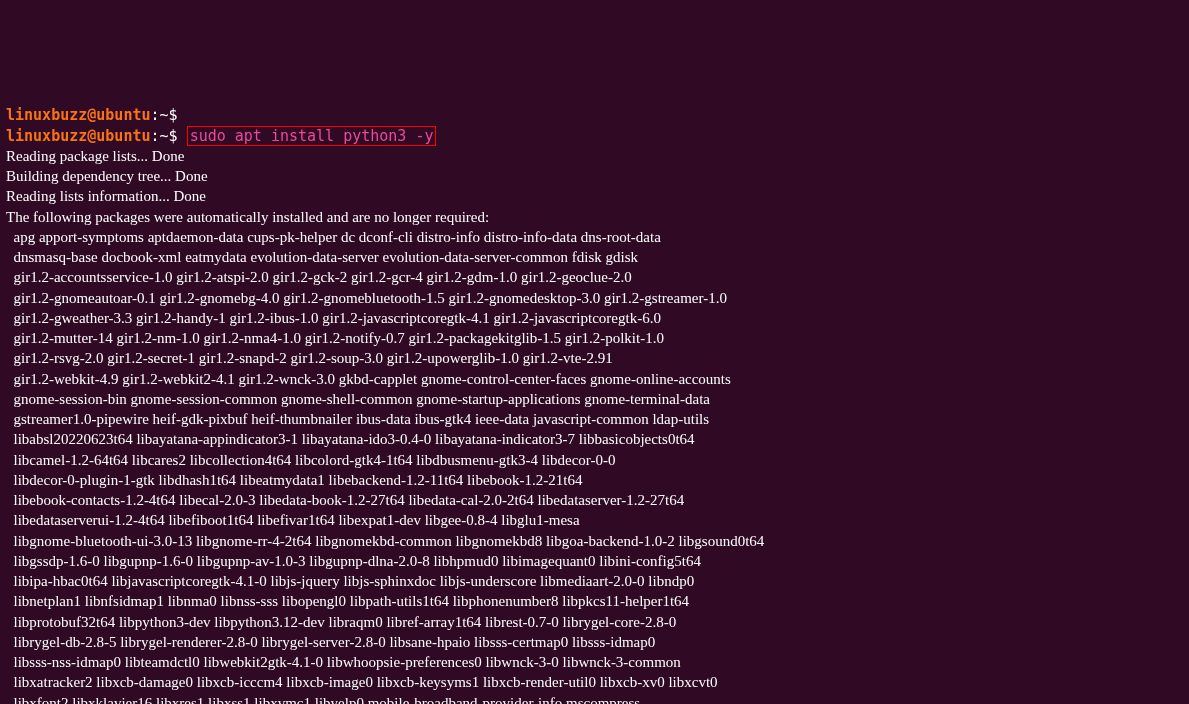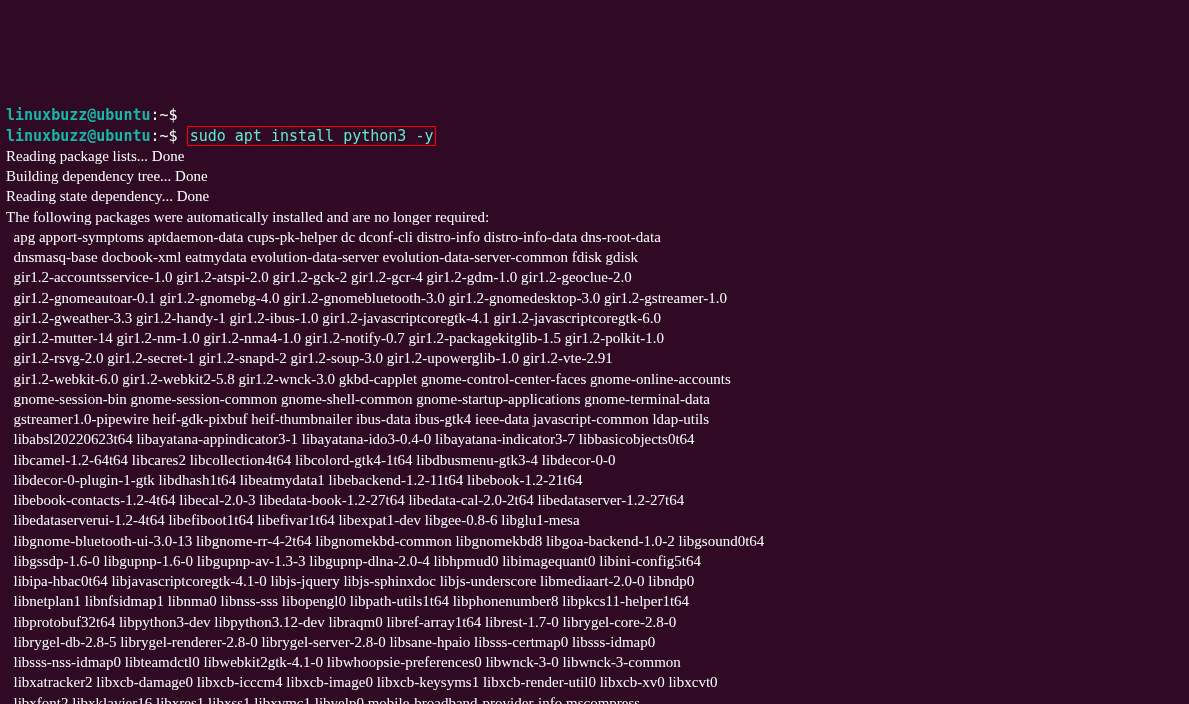--- a/index.html
+++ b/index.html
@@ -13,76 +13,76 @@
       font-size: 15px;
       line-height: 1.35;
       color: #ffffff;
       padding: 4px 6px;
       white-space: pre;
       overflow: hidden;
       width: 1189px;
       height: 704px;
     }
     .prompt-user {
-      color: #14b8a6;
+      color: #f97316;
       font-weight: bold;
     }
     .prompt-sep {
       color: #ffffff;
     }
     .prompt-path {
       color: #ffffff;
     }
     .prompt-dollar {
       color: #ffffff;
     }
     .command {
-      color: #5eead4;
+      color: #ec4899;
     }
     .highlight-box {
       border: 1px solid #ff0000;
       padding: 0 2px;
     }
     .terminal-line {
       white-space: pre;
       font-family: Liberation Serif, serif;
     }
   </style>
 </head>
 <body>
 
 
 
 <div>
 <span><span class="prompt-user">linuxbuzz@ubuntu</span><span class="prompt-sep">:</span><span class="prompt-path">~</span><span class="prompt-dollar">$</span></span>
 <span><span class="prompt-user">linuxbuzz@ubuntu</span><span class="prompt-sep">:</span><span class="prompt-path">~</span><span class="prompt-dollar">$</span> <span class="highlight-box"><span class="command">sudo apt install python3 -y</span></span></span>
 <span class="terminal-line">Reading package lists... Done</span>
 <span class="terminal-line">Building dependency tree... Done</span>
-<span class="terminal-line">Reading state dependency... Done</span>
+<span class="terminal-line">Reading lists information... Done</span>
 <span class="terminal-line">The following packages were automatically installed and are no longer required:</span>
 <span class="terminal-line">  apg apport-symptoms aptdaemon-data cups-pk-helper dc dconf-cli distro-info distro-info-data dns-root-data</span>
 <span class="terminal-line">  dnsmasq-base docbook-xml eatmydata evolution-data-server evolution-data-server-common fdisk gdisk</span>
 <span class="terminal-line">  gir1.2-accountsservice-1.0 gir1.2-atspi-2.0 gir1.2-gck-2 gir1.2-gcr-4 gir1.2-gdm-1.0 gir1.2-geoclue-2.0</span>
-<span class="terminal-line">  gir1.2-gnomeautoar-0.1 gir1.2-gnomebg-4.0 gir1.2-gnomebluetooth-3.0 gir1.2-gnomedesktop-3.0 gir1.2-gstreamer-1.0</span>
+<span class="terminal-line">  gir1.2-gnomeautoar-0.1 gir1.2-gnomebg-4.0 gir1.2-gnomebluetooth-1.5 gir1.2-gnomedesktop-3.0 gir1.2-gstreamer-1.0</span>
 <span class="terminal-line">  gir1.2-gweather-3.3 gir1.2-handy-1 gir1.2-ibus-1.0 gir1.2-javascriptcoregtk-4.1 gir1.2-javascriptcoregtk-6.0</span>
 <span class="terminal-line">  gir1.2-mutter-14 gir1.2-nm-1.0 gir1.2-nma4-1.0 gir1.2-notify-0.7 gir1.2-packagekitglib-1.5 gir1.2-polkit-1.0</span>
 <span class="terminal-line">  gir1.2-rsvg-2.0 gir1.2-secret-1 gir1.2-snapd-2 gir1.2-soup-3.0 gir1.2-upowerglib-1.0 gir1.2-vte-2.91</span>
-<span class="terminal-line">  gir1.2-webkit-6.0 gir1.2-webkit2-5.8 gir1.2-wnck-3.0 gkbd-capplet gnome-control-center-faces gnome-online-accounts</span>
+<span class="terminal-line">  gir1.2-webkit-4.9 gir1.2-webkit2-4.1 gir1.2-wnck-3.0 gkbd-capplet gnome-control-center-faces gnome-online-accounts</span>
 <span class="terminal-line">  gnome-session-bin gnome-session-common gnome-shell-common gnome-startup-applications gnome-terminal-data</span>
 <span class="terminal-line">  gstreamer1.0-pipewire heif-gdk-pixbuf heif-thumbnailer ibus-data ibus-gtk4 ieee-data javascript-common ldap-utils</span>
 <span class="terminal-line">  libabsl20220623t64 libayatana-appindicator3-1 libayatana-ido3-0.4-0 libayatana-indicator3-7 libbasicobjects0t64</span>
 <span class="terminal-line">  libcamel-1.2-64t64 libcares2 libcollection4t64 libcolord-gtk4-1t64 libdbusmenu-gtk3-4 libdecor-0-0</span>
 <span class="terminal-line">  libdecor-0-plugin-1-gtk libdhash1t64 libeatmydata1 libebackend-1.2-11t64 libebook-1.2-21t64</span>
 <span class="terminal-line">  libebook-contacts-1.2-4t64 libecal-2.0-3 libedata-book-1.2-27t64 libedata-cal-2.0-2t64 libedataserver-1.2-27t64</span>
-<span class="terminal-line">  libedataserverui-1.2-4t64 libefiboot1t64 libefivar1t64 libexpat1-dev libgee-0.8-6 libglu1-mesa</span>
+<span class="terminal-line">  libedataserverui-1.2-4t64 libefiboot1t64 libefivar1t64 libexpat1-dev libgee-0.8-4 libglu1-mesa</span>
 <span class="terminal-line">  libgnome-bluetooth-ui-3.0-13 libgnome-rr-4-2t64 libgnomekbd-common libgnomekbd8 libgoa-backend-1.0-2 libgsound0t64</span>
-<span class="terminal-line">  libgssdp-1.6-0 libgupnp-1.6-0 libgupnp-av-1.3-3 libgupnp-dlna-2.0-4 libhpmud0 libimagequant0 libini-config5t64</span>
+<span class="terminal-line">  libgssdp-1.6-0 libgupnp-1.6-0 libgupnp-av-1.0-3 libgupnp-dlna-2.0-8 libhpmud0 libimagequant0 libini-config5t64</span>
 <span class="terminal-line">  libipa-hbac0t64 libjavascriptcoregtk-4.1-0 libjs-jquery libjs-sphinxdoc libjs-underscore libmediaart-2.0-0 libndp0</span>
 <span class="terminal-line">  libnetplan1 libnfsidmap1 libnma0 libnss-sss libopengl0 libpath-utils1t64 libphonenumber8 libpkcs11-helper1t64</span>
-<span class="terminal-line">  libprotobuf32t64 libpython3-dev libpython3.12-dev libraqm0 libref-array1t64 librest-1.7-0 librygel-core-2.8-0</span>
+<span class="terminal-line">  libprotobuf32t64 libpython3-dev libpython3.12-dev libraqm0 libref-array1t64 librest-0.7-0 librygel-core-2.8-0</span>
 <span class="terminal-line">  librygel-db-2.8-5 librygel-renderer-2.8-0 librygel-server-2.8-0 libsane-hpaio libsss-certmap0 libsss-idmap0</span>
 <span class="terminal-line">  libsss-nss-idmap0 libteamdctl0 libwebkit2gtk-4.1-0 libwhoopsie-preferences0 libwnck-3-0 libwnck-3-common</span>
 <span class="terminal-line">  libxatracker2 libxcb-damage0 libxcb-icccm4 libxcb-image0 libxcb-keysyms1 libxcb-render-util0 libxcb-xv0 libxcvt0</span>
 <span class="terminal-line">  libxfont2 libxklavier16 libxres1 libxss1 libxvmc1 libyelp0 mobile-broadband-provider-info mscompress</span>
 
 
 </div>
 
 
 

